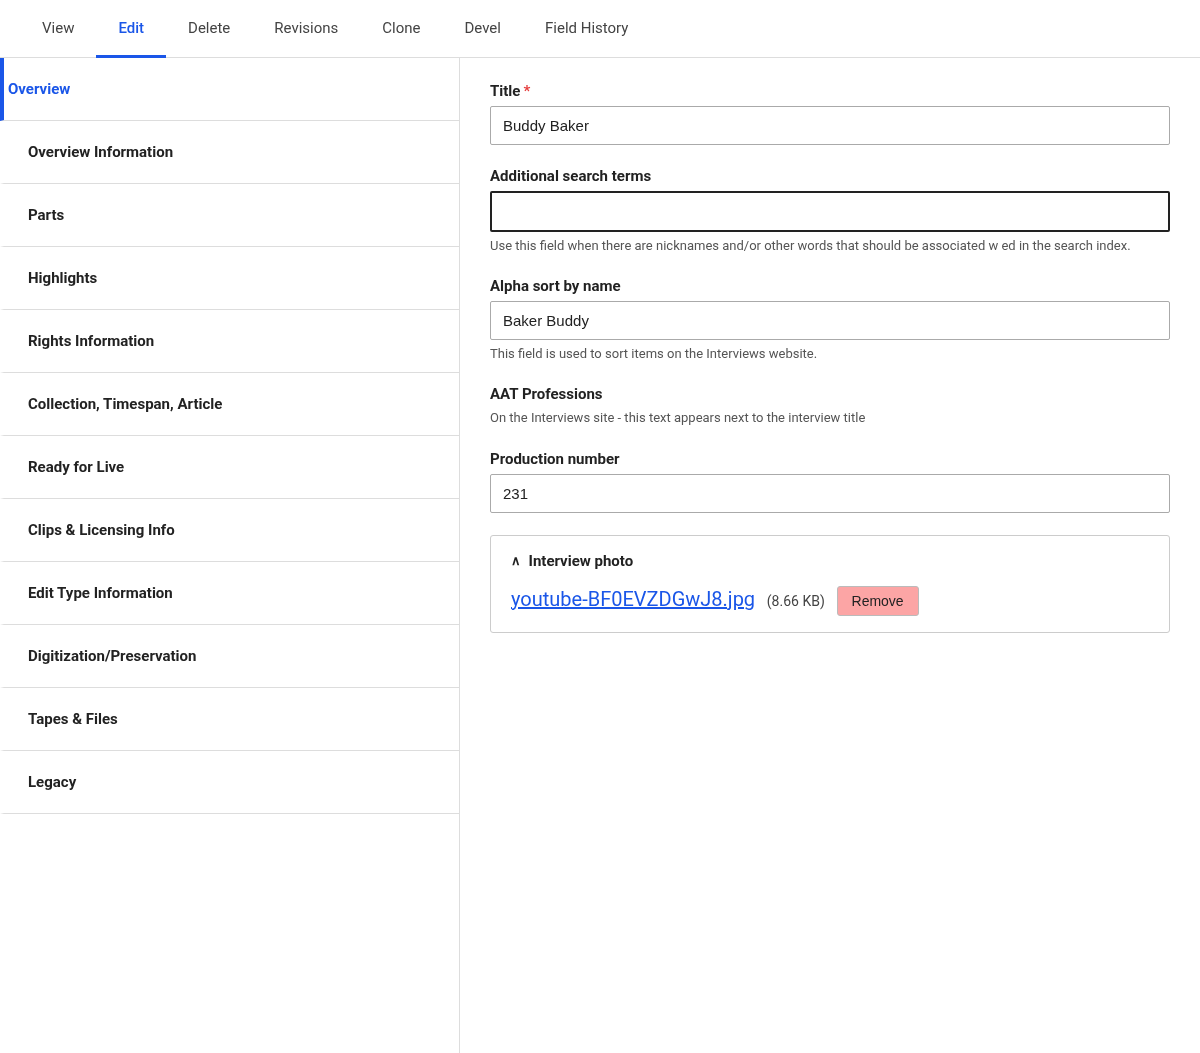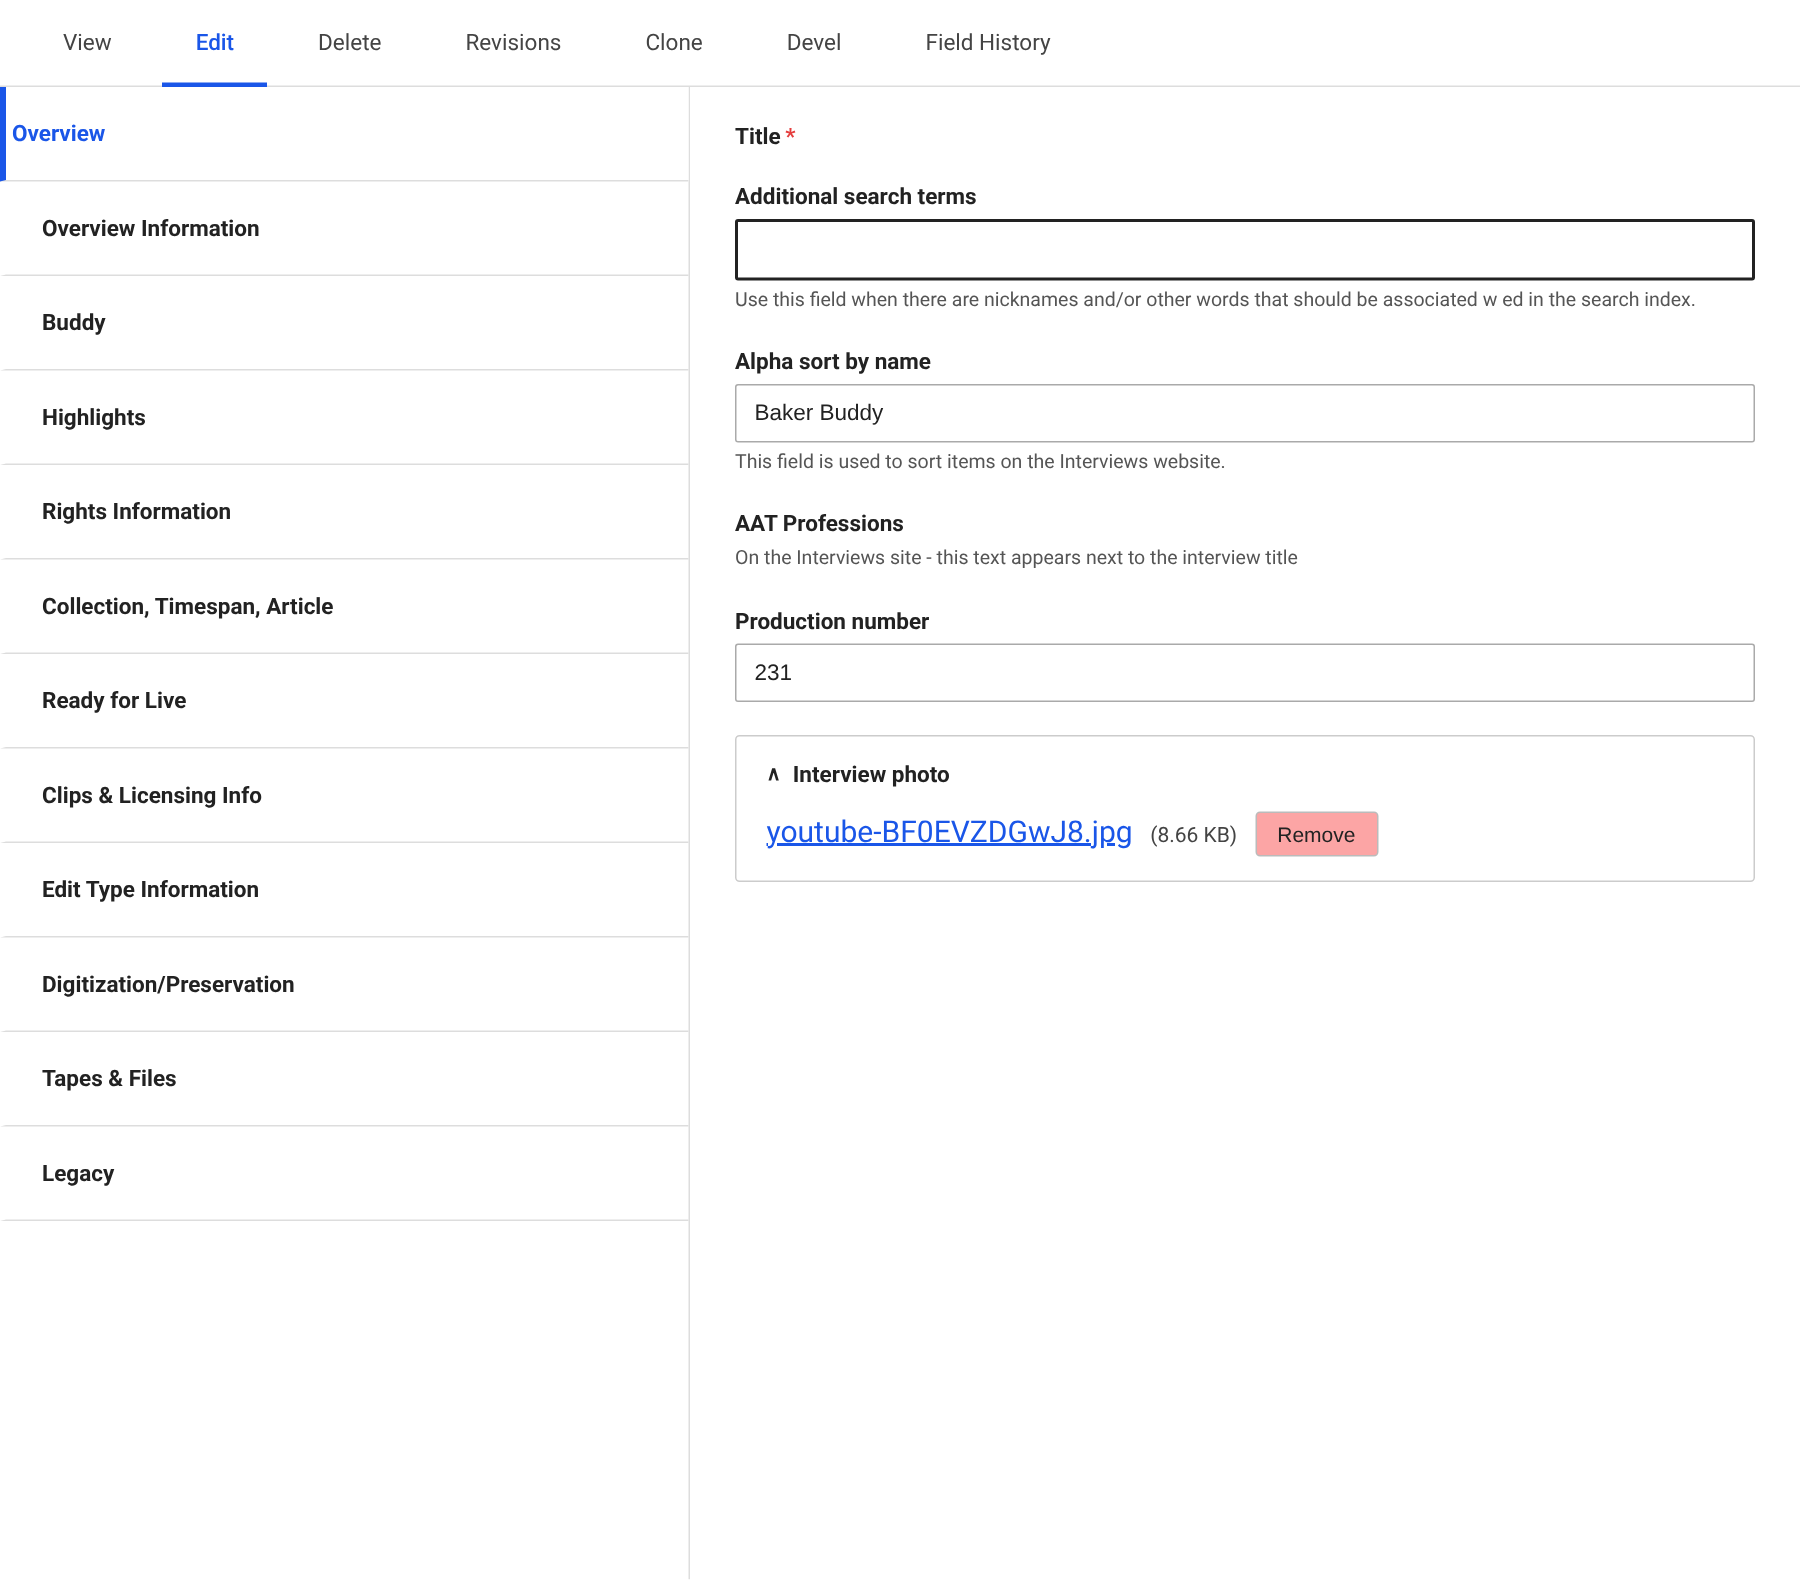--- a/index.html
+++ b/index.html
@@ -5,21 +5,21 @@
     * { box-sizing: border-box; margin: 0; padding: 0; }
     body { font-family: -apple-system, BlinkMacSystemFont, 'Segoe UI', Roboto, sans-serif; background: #fff; color: #222; font-size: 15px; }
 
     
     .top-nav {
       display: flex;
       align-items: center;
       border-bottom: 1px solid #ddd;
       padding: 0 20px;
       height: 58px;
-      gap: 12px;
+      gap: 0;
     }
     .top-nav-item {
       padding: 18px 22px;
       cursor: pointer;
       color: #444;
       font-size: 15px;
       text-decoration: none;
       position: relative;
       border-bottom: 3px solid transparent;
       margin-bottom: -1px;
@@ -153,39 +153,40 @@
   <a class="top-nav-item">Clone</a>
   <a class="top-nav-item">Devel</a>
   <a class="top-nav-item">Field History</a>
 </nav>
 
 <div class="layout">
 
   <aside class="sidebar">
     <div class="sidebar-item active">Overview</div>
     <div class="sidebar-item">Overview Information</div>
-    <div class="sidebar-item">Buddy</div>
+    <div class="sidebar-item">Parts</div>
     <div class="sidebar-item">Highlights</div>
     <div class="sidebar-item">Rights Information</div>
     <div class="sidebar-item">Collection, Timespan, Article</div>
     <div class="sidebar-item">Ready for Live</div>
     <div class="sidebar-item">Clips &amp; Licensing Info</div>
     <div class="sidebar-item">Edit Type Information</div>
     <div class="sidebar-item">Digitization/Preservation</div>
     <div class="sidebar-item">Tapes &amp; Files</div>
     <div class="sidebar-item">Legacy</div>
   </aside>
 
   <main class="main-content">
 
     <div class="field-group">
       <div class="field-label">
         <span>Title</span>
         <span class="field-required">*</span>
       </div>
+      <input class="field-input" type="text" value="Buddy Baker" style="">
     </div>
 
     <div class="field-group">
       <div class="field-label">Additional search terms</div>
       <input class="field-input focused" type="text" value="" style="">
       <div class="field-hint">Use this field when there are nicknames and/or other words that should be associated w ed in the search index.</div>
     </div>
 
     <div class="field-group">
       <div class="field-label">Alpha sort by name</div>

